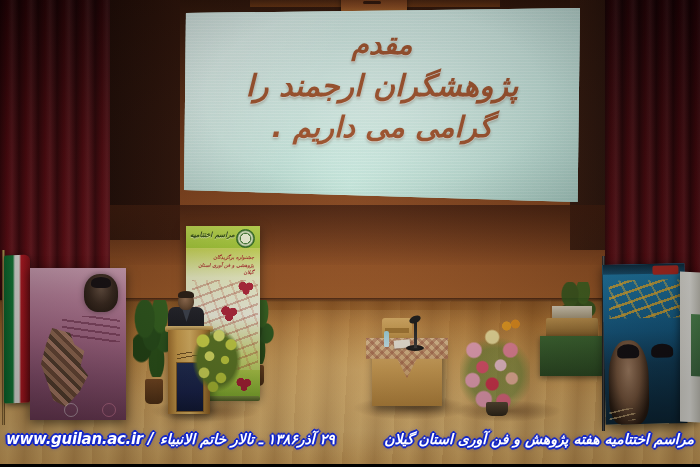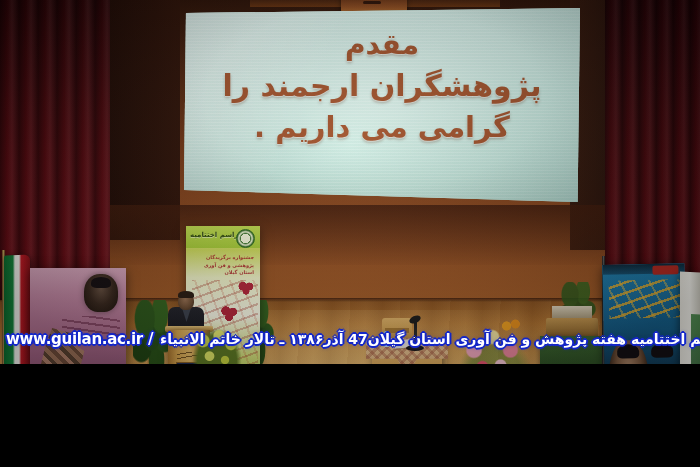--- a/index.html
+++ b/index.html
@@ -1,19 +1,20 @@
 <!DOCTYPE html>
 <html><head>
 <meta charset="utf-8">
 <style>
   html,body{margin:0;padding:0;background:#000;}
   #stage{
-    position:relative;width:700px;height:364px;overflow:hidden;
+    position:relative;width:700px;height:464px;overflow:hidden;
     font-family:"DejaVu Sans","Liberation Sans",sans-serif;
     background:#14532d;
+    font-style:italic;
   }
 
   
   .wall{
     position:absolute;left:0;top:0;width:700px;height:467px;
     background:
       linear-gradient(to bottom,#2a1107 0%,#45200f 12%,#6e3415 30%,#8c4a20 50%,#a25c28 66%,#b9702f 78%,#caa063 88%,#d7b071 100%);
   }
   .wall-dark-left{
     position:absolute;left:0;top:0;width:180px;height:240px;
@@ -596,18 +597,18 @@
   </div>
   <div class="white-flag">
     <div class="wf-green"></div>
   </div>
 
   <div class="grain"></div>
 
   <div class="caption">
     <div class="cap-left">
       <span class="cap-txt" id="cap-url">www.guilan.ac.ir /</span>
-      <span class="cap-txt" id="cap-date">47  آذر۱۳۸۶ ـ تالار خاتم الانبیاء</span>
+      <span class="cap-txt" id="cap-date">۲۹  آذر۱۳۸۶ ـ تالار خاتم الانبیاء</span>
     </div>
     <span class="cap-txt" id="cap-title">مراسم اختتامیه هفته پژوهش و فن آوری استان گیلان</span>
   </div>
 
 </div>
 
 </body></html>

